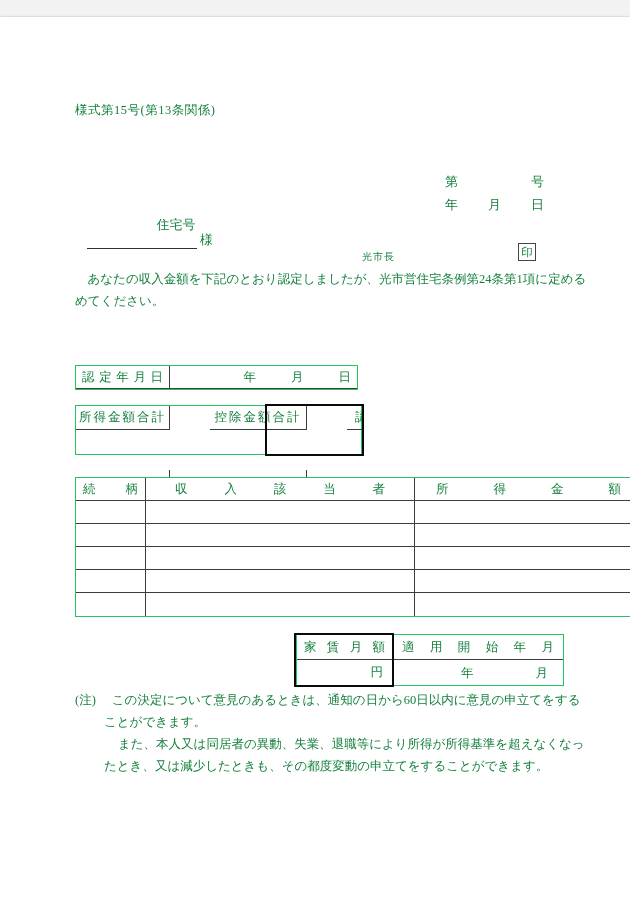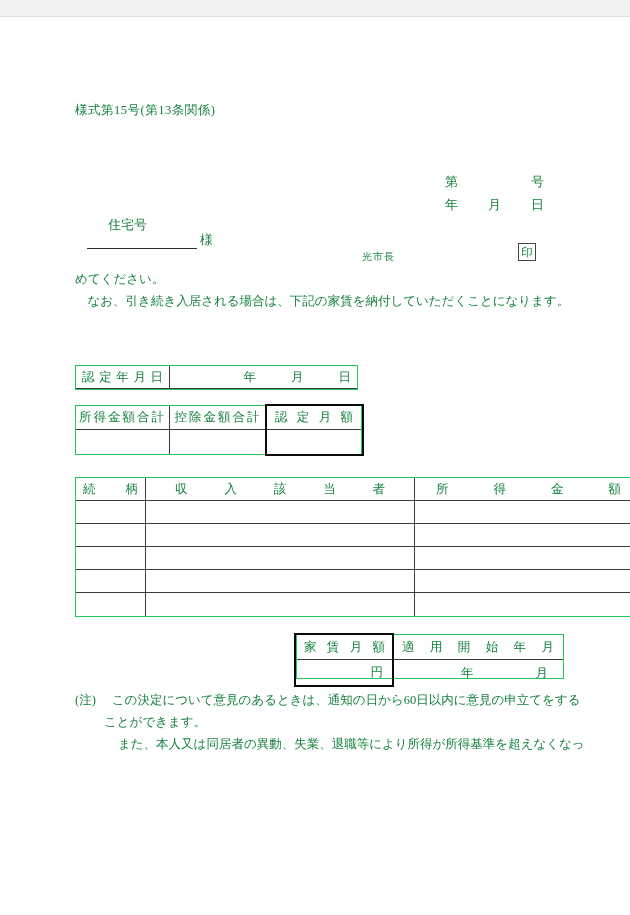--- a/index.html
+++ b/index.html
@@ -12,21 +12,21 @@
     text-decoration:underline;
   }
   .abs { position:absolute; }
 
   .form-no { left:75px; top:85px; font-size:12.5px; letter-spacing:.5px; }
   .title   { left:0; right:0; top:118px; text-align:center; font-size:13.5px; letter-spacing:5px; }
 
   .num-line  { left:445px; top:156px; width:99px; display:flex; justify-content:space-between; font-size:13px; }
   .date-line { left:445px; top:179px; width:99px; display:flex; justify-content:space-between; font-size:13px; }
 
-  .addr-line { left:108px; top:199px; width:118px; display:flex; justify-content:flex-start; font-size:13px; }
+  .addr-line { left:117px; top:199px; width:118px; display:flex; justify-content:center; font-size:13px; }
   .name-line { left:87px; top:212px; height:20px; display:flex; align-items:flex-end; font-size:13px; }
   .uline { display:inline-block; width:110px; height:18px; border-bottom:1px solid #2e2e2e; }
   .sama  { margin-left:3px; }
 
   .sender { left:362px; top:233px; font-size:10px; letter-spacing:1px; }
   .seal {
     left:518px; top:226px; width:18px; height:18px; border:1px solid #444;
     display:flex; align-items:center; justify-content:center; font-size:11.5px;
   }
 
@@ -40,31 +40,31 @@
   .tbl > div.nb { border-bottom:none; }
   .spread { text-align:justify; text-align-last:justify; }
   .ctr    { text-align:center; }
   .ls2    { letter-spacing:2px; }
   .flx    { display:flex; align-items:center; }
 
   .t-cert { left:75px; top:348px; width:283px; height:25px; grid-template-columns:94px 1fr; grid-template-rows:23px; }
   .t-cert .lbl { line-height:23px; padding:0 6px; }
   .t-cert .val { justify-content:flex-end; gap:35px; padding-right:6px; }
 
-  .t-amt { left:75px; top:388px; width:287px; height:50px; grid-template-columns:94px 97px 1fr; grid-template-rows:24px 24px; }
+  .t-amt { left:75px; top:388px; width:287px; height:50px; grid-template-columns:94px 97px 1fr; grid-template-rows:24px 24px;gap:40px; }
   .t-amt > div { line-height:23px; }
   .t-amt .h3 { padding:0 8px; }
 
   .t-inc { left:75px; top:460px; width:568px; height:140px; grid-template-columns:70px 269px 1fr; grid-template-rows:repeat(6,23px); }
   .t-inc > div { line-height:22px; }
   .t-inc .h1 { padding:0 7px; }
   .t-inc .h2 { padding:0 29px; }
   .t-inc .h3 { padding:0 21px; }
 
-  .t-rent { left:296px; top:617px; width:268px; height:45px; grid-template-columns:96px 1fr; grid-template-rows:25px 25px; }
+  .t-rent { left:296px; top:617px; width:268px; height:52px; grid-template-columns:96px 1fr; grid-template-rows:25px 25px; }
   .t-rent > div { line-height:24px; }
   .t-rent .h1 { padding:0 7px; }
   .t-rent .h2 { padding:0 9px; }
   .t-rent .yen { text-align:right; padding-right:9px; }
   .t-rent .ym  { justify-content:flex-end; gap:62px; padding-right:15px; }
 
   .thickbox { position:absolute; border:2.5px solid #0a0a0a; pointer-events:none; }
   .box-amt  { left:265px; top:387px; width:99px;  height:52px; }
   .box-rent { left:294px; top:616px; width:100px; height:54px; }
 
@@ -100,22 +100,22 @@
 
   <div class="abs name-line">
     <span class="uline"></span>
     <span class="sama">様</span>
   </div>
 
   <div class="abs sender">光市長</div>
   <div class="abs seal">印</div>
 
   <div class="abs body-text">
+    <div class="bline">　あなたの収入金額を下記のとおり認定しましたが、光市営住宅条例第24条第1項に定める</div>
     <div class="bline">めてください。</div>
-    <div class="bline">　なお、引き続き入居される場合は、下記の家賃を納付していただくことになります。</div>
   </div>
 
   <div class="tbl t-cert">
     <div class="lbl spread">認定年月日</div>
     <div class="val flx nr">
       <span>年</span>
       <span>月</span>
       <span>日</span>
     </div>
   </div>
@@ -166,15 +166,16 @@
     </div>
   </div>
   <div class="thickbox box-rent"></div>
 
   <div class="abs note">
     <div class="nline">
       <span class="nlabel">(注)</span><span>この決定について意見のあるときは、通知の日から60日以内に意見の申立てをする</span>
     </div>
     <div class="nline ind-a">ことができます。</div>
     <div class="nline ind-b">また、本人又は同居者の異動、失業、退職等により所得が所得基準を超えなくなっ</div>
+    <div class="nline ind-a">たとき、又は減少したときも、その都度変動の申立てをすることができます。</div>
   </div>
 
 </div>
 
 </body></html>

